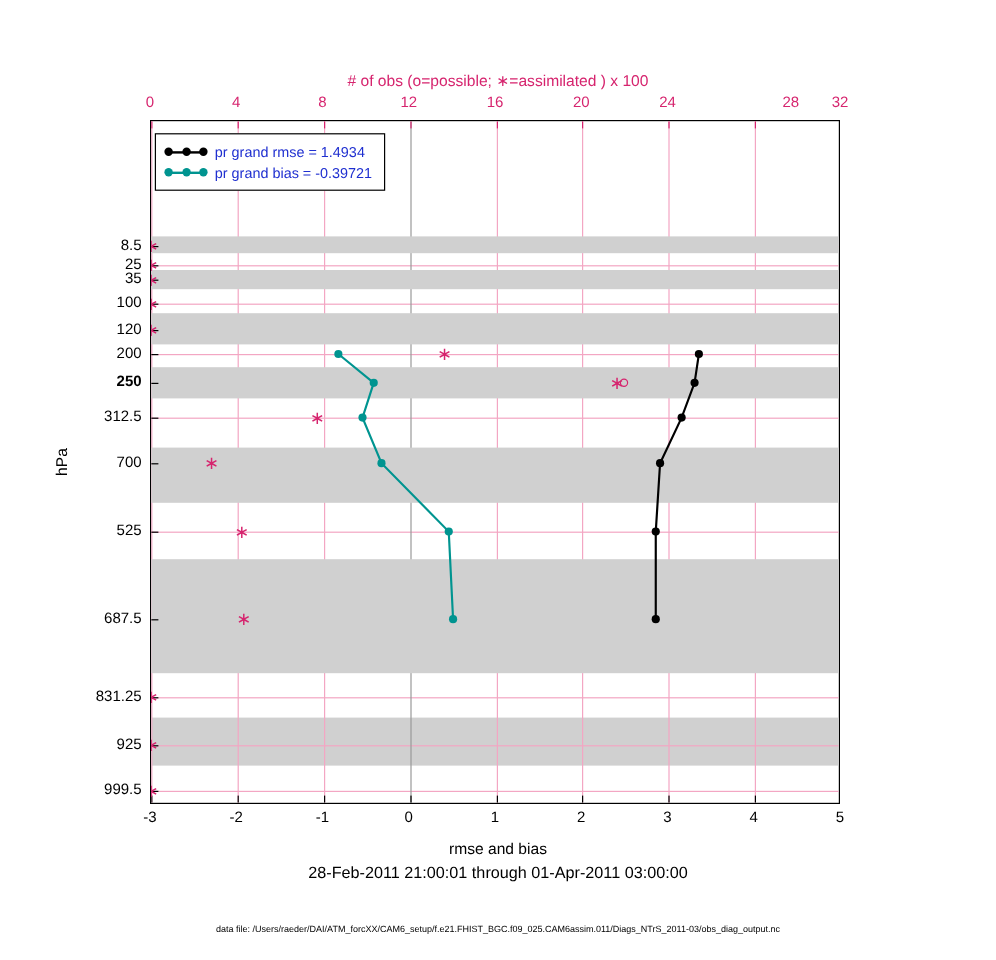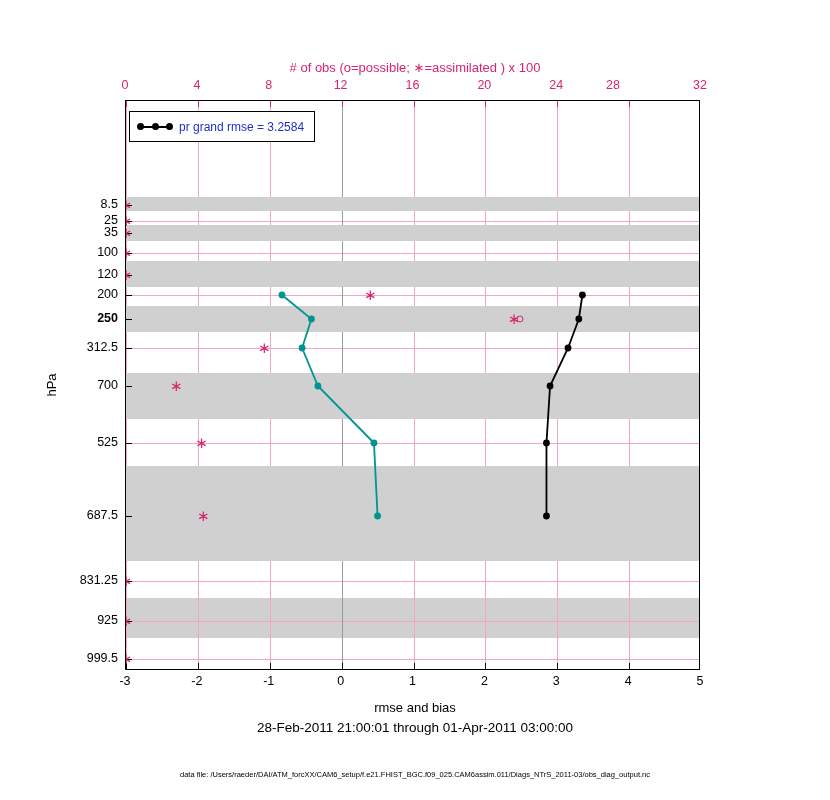--- a/index.html
+++ b/index.html
@@ -196,41 +196,49 @@
 <div class="daterange">28-Feb-2011 21:00:01 through 01-Apr-2011 03:00:00</div>
 <div class="datafile">data file: /Users/raeder/DAI/ATM_forcXX/CAM6_setup/f.e21.FHIST_BGC.f09_025.CAM6assim.011/Diags_NTrS_2011-03/obs_diag_output.nc</div>
 
 <div class="legend">
   <div class="legend-row">
     <span class="legend-line" style="background:#000000;">
       <i class="a" style="background:#000000;"></i>
         <i class="b" style="background:#000000;"></i>
         <i class="c" style="background:#000000;"></i>
     </span>
-    <span class="legend-text">pr grand rmse = 3.2584</span>
+    <span class="legend-text">pr grand rmse = 1.4934</span>
+  </div>
+  <div class="legend-row">
+    <span class="legend-line" style="background:#009490;">
+      <i class="a" style="background:#009490;"></i>
+        <i class="b" style="background:#009490;"></i>
+        <i class="c" style="background:#009490;"></i>
+    </span>
+    <span class="legend-text">pr grand bias = -0.39721</span>
   </div>
 </div>
 
 <div class="xlab-bot" style="left: 125px;">-3</div>
 <div class="xlab-bot" style="left: 196.875px;">-2</div>
 <div class="xlab-bot" style="left: 268.75px;">-1</div>
 <div class="xlab-bot" style="left: 340.625px;">0</div>
 <div class="xlab-bot" style="left: 412.5px;">1</div>
 <div class="xlab-bot" style="left: 484.375px;">2</div>
 <div class="xlab-bot" style="left: 556.25px;">3</div>
 <div class="xlab-bot" style="left: 628.125px;">4</div>
 <div class="xlab-bot" style="left: 700px;">5</div>
 <div class="xlab-top" style="left: 125px;">0</div>
 <div class="xlab-top" style="left: 196.875px;">4</div>
 <div class="xlab-top" style="left: 268.75px;">8</div>
 <div class="xlab-top" style="left: 340.625px;">12</div>
 <div class="xlab-top" style="left: 412.5px;">16</div>
 <div class="xlab-top" style="left: 484.375px;">20</div>
 <div class="xlab-top" style="left: 556.25px;">24</div>
-<div class="xlab-top" style="left: 613px;">28</div>
+<div class="xlab-top" style="left: 659px;">28</div>
 <div class="xlab-top" style="left: 700px;">32</div>
 <div class="ylab" style="top: 204px; left: 40px; width: 78px;">8.5</div>
 <div class="ylab" style="top: 220px; left: 40px; width: 78px;">25</div>
 <div class="ylab" style="top: 232px; left: 40px; width: 78px;">35</div>
 <div class="ylab" style="top: 252px; left: 40px; width: 78px;">100</div>
 <div class="ylab" style="top: 274px; left: 40px; width: 78px;">120</div>
 <div class="ylab" style="top: 294px; left: 40px; width: 78px;">200</div>
 <div class="ylab" style="top: 318px; left: 40px; width: 78px; font-weight: bold;">250</div>
 <div class="ylab" style="top: 347px; left: 40px; width: 78px;">312.5</div>
 <div class="ylab" style="top: 385px; left: 40px; width: 78px;">700</div>

